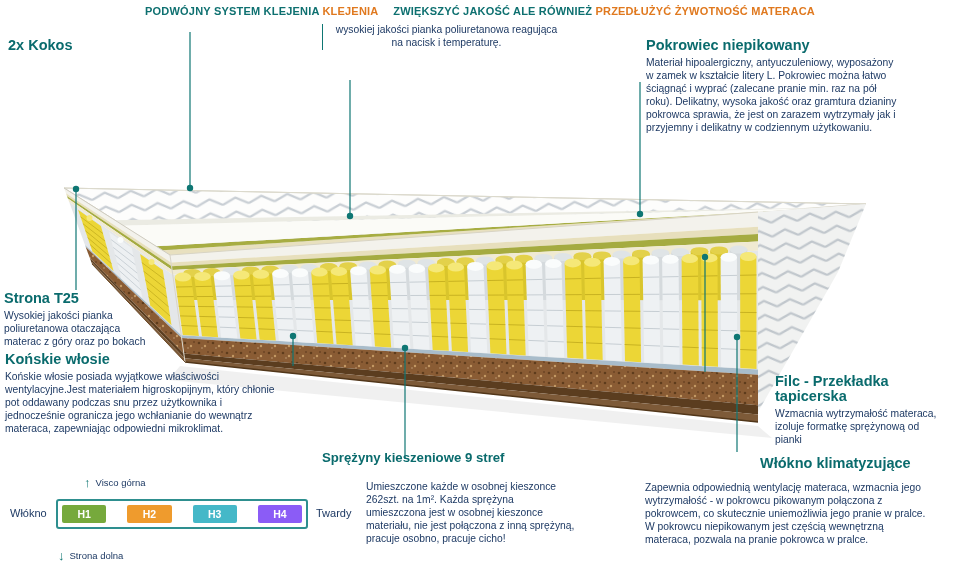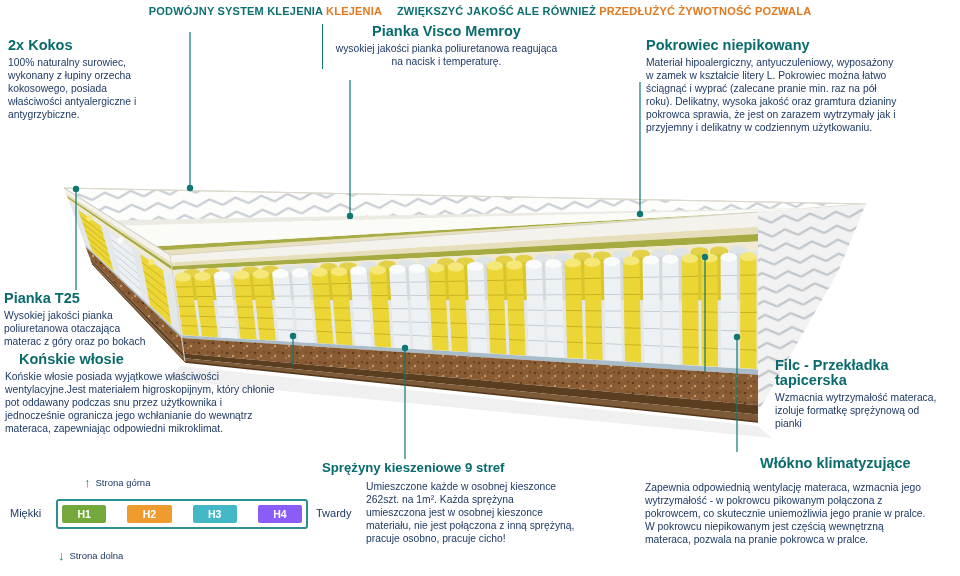--- a/index.html
+++ b/index.html
@@ -9,25 +9,25 @@
 .hdr{position:absolute;top:5px;left:0;width:100%;text-align:center;font-size:11px;font-weight:bold;letter-spacing:.2px;z-index:3;white-space:nowrap}
 .sec{position:absolute;color:#1e3a64;font-size:10.3px;line-height:1.26;z-index:3}
 .sec h3{color:#0a6b6d;font-size:14.5px;font-weight:bold;line-height:1.05;margin-bottom:4px}
 .sec.small-h h3{font-size:13.2px}
 .sec.centered{text-align:center;border-left:1px solid #0e7673;padding-left:8px}
 .kokos{left:8px;top:38px;width:150px}
 .visco{left:322px;top:24px;width:240px}
 .pokrowiec{left:646px;top:38px;width:252px}
 .t25{left:4px;top:291px;width:150px}
 .konskie{left:5px;top:352px;width:272px}
-.konskie h3{margin-left:14px}
-.filc{left:775px;top:358px;width:170px}
+.konskie h3{}
+.filc{left:775px;top:374px;width:170px}
 .wlokno-h{left:760px;top:456px;width:185px}
 .wlokno-b{left:645px;top:482px;width:282px}
-.sprezyny-h{left:322px;top:461px;width:245px}
+.sprezyny-h{left:322px;top:451px;width:245px}
 .sprezyny-b{left:366px;top:481px;width:210px}
 .arrow-row{position:absolute;z-index:3;font-size:9.5px;color:#1e3a64;display:flex;align-items:center;gap:5px}
 .arrow-row .arr{color:#0e7673;font-size:13px;font-weight:bold;line-height:1}
 .ar-top{left:84px;top:476px}
 .ar-bottom{left:58px;top:549px}
 .soft-label,.hard-label{position:absolute;z-index:3;font-size:11px;color:#1e3a64;top:507px}
 .soft-label{left:10px}
 .hard-label{left:316px}
 .hbox{position:absolute;left:56px;top:499px;width:252px;height:30px;border:2px solid #2e8f8f;border-radius:3px;background:#fff;display:flex;gap:21px;padding:4px;z-index:3}
 .hbox .cell{flex:1;border-radius:2px;color:#fff;font-weight:bold;font-size:10.5px;display:flex;align-items:center;justify-content:center}
@@ -384,40 +384,38 @@
       <circle cx="640" cy="214" r="3.2" fill="#0e7673"></circle>
       <circle cx="76" cy="189" r="3.2" fill="#0e7673"></circle>
       <circle cx="293" cy="336" r="3.2" fill="#0e7673"></circle>
       <circle cx="405" cy="348" r="3.2" fill="#0e7673"></circle>
       <circle cx="705" cy="257" r="3.2" fill="#0e7673"></circle>
       <circle cx="737" cy="337" r="3.2" fill="#0e7673"></circle>
     </g>
 </svg>
 
 <div class="hdr">
-  <span style="color: rgb(14, 112, 112);">PODWÓJNY SYSTEM KLEJENIA </span><span style="color: rgb(224, 121, 31);">KLEJENIA </span><span style="color: rgb(14, 112, 112); margin-left: 12px;">ZWIĘKSZYĆ JAKOŚĆ ALE RÓWNIEŻ </span><span style="color: rgb(224, 121, 31);">PRZEDŁUŻYĆ ŻYWOTNOŚĆ POZWALA</span>
+  <span style="color: rgb(14, 112, 112);">PODWÓJNY SYSTEM KLEJENIA </span><span style="color: rgb(224, 121, 31);">KLEJENIA </span><span style="color: rgb(14, 112, 112); margin-left: 12px;">ZWIĘKSZYĆ JAKOŚĆ ALE RÓWNIEŻ </span><span style="color: rgb(224, 121, 31);">PRZEDŁUŻYĆ ŻYWOTNOŚĆ MATERACA</span>
 </div>
 
 <div class="sec kokos">
   <h3>2x Kokos</h3>
-  <p>100% naturalny surowiec, wykonany z łupiny orzecha kokosowego, posiada właściwości antyalergiczne i antygrzybiczne.</p>
 </div>
 
 <div class="sec centered visco">
-  <h3>Pianka Visco Memroy</h3>
   <p>wysokiej jakości pianka poliuretanowa reagująca na nacisk i temperaturę.</p>
 </div>
 
 <div class="sec pokrowiec">
   <h3>Pokrowiec niepikowany</h3>
   <p>Materiał hipoalergiczny, antyuczuleniowy, wyposażony w zamek w kształcie litery L. Pokrowiec można łatwo ściągnąć i wyprać (zalecane pranie min. raz na pół roku). Delikatny, wysoka jakość oraz gramtura dzianiny pokrowca sprawia, że jest on zarazem wytrzymały jak i przyjemny i delikatny w codziennym użytkowaniu.</p>
 </div>
 
 <div class="sec t25">
-  <h3>Pianka T25</h3>
+  <h3>Strona T25</h3>
   <p>Wysokiej jakości pianka poliuretanowa otaczająca materac z góry oraz po bokach</p>
 </div>
 
 <div class="sec konskie">
   <h3>Końskie włosie</h3>
   <p>Końskie włosie posiada wyjątkowe właściwości wentylacyjne.Jest materiałem higroskopijnym, który chłonie pot oddawany podczas snu przez użytkownika i jednocześnie ogranicza jego wchłanianie do wewnątrz materaca, zapewniając odpowiedni mikroklimat.</p>
 </div>
 
 <div class="sec filc">
   <h3>Filc - Przekładka tapicerska</h3>
@@ -433,24 +431,24 @@
 
 <div class="sec small-h sprezyny-h">
   <h3>Sprężyny kieszeniowe 9 stref</h3>
 </div>
 <div class="sec sprezyny-b">
   <p>Umieszczone każde w osobnej kieszonce 262szt. na 1m². Każda sprężyna umieszczona jest w osobnej kieszonce materiału, nie jest połączona z inną sprężyną, pracuje osobno, pracuje cicho!</p>
 </div>
 
 <div class="arrow-row ar-top">
   <span class="arr">↑</span>
-  <span>Strona górna</span>
-</div>
-
-<span class="soft-label">Miękki</span>
+  <span>Visco górna</span>
+</div>
+
+<span class="soft-label">Włókno</span>
 
 <div class="hbox">
   <div class="cell" style="background: rgb(118, 169, 60);">H1</div>
   <div class="cell" style="background: rgb(239, 155, 45); text-align: center;">H2</div>
   <div class="cell" style="background: rgb(69, 184, 200);">H3</div>
   <div class="cell" style="background: #8b5cf6;">H4</div>
 </div>
 
 <span class="hard-label">Twardy</span>
 

